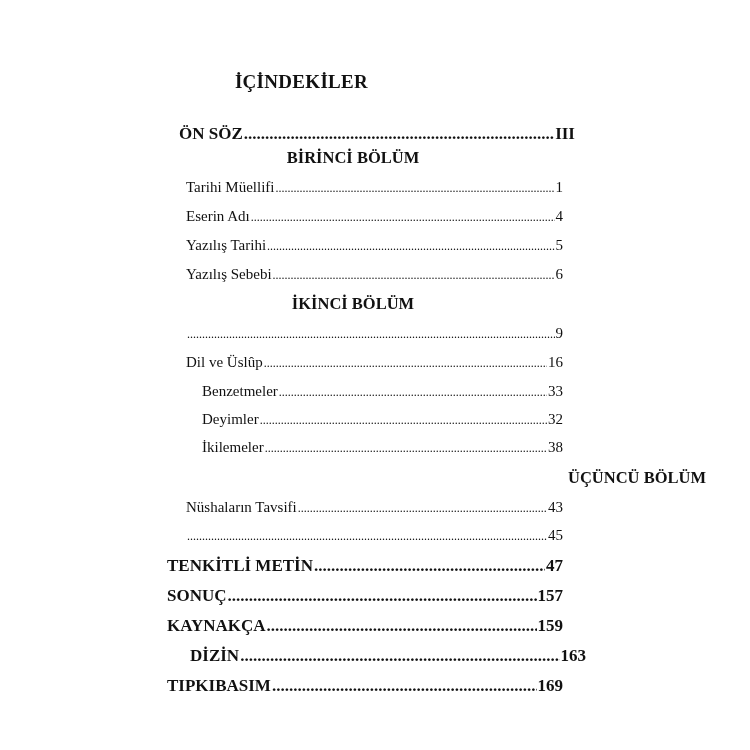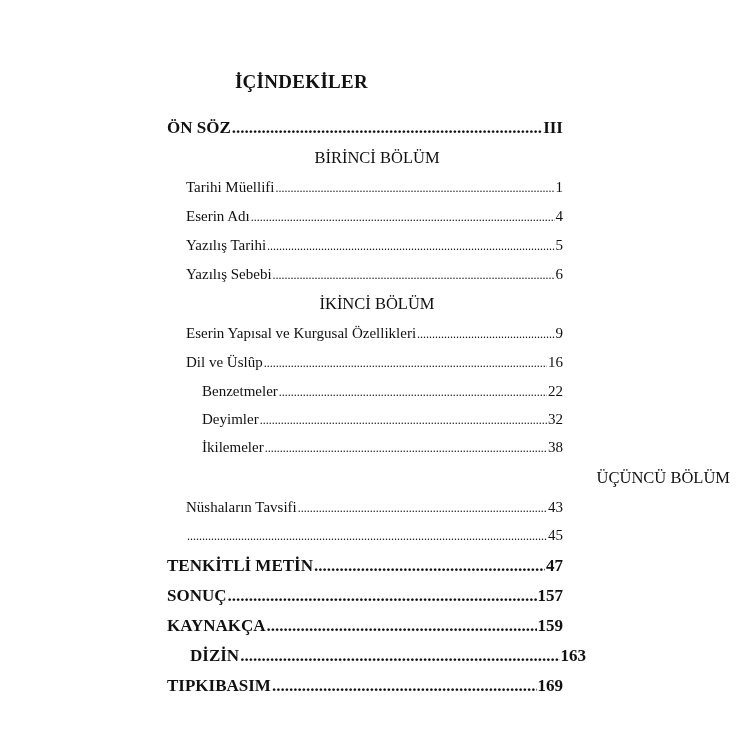--- a/index.html
+++ b/index.html
@@ -8,30 +8,30 @@
   .title { position:absolute; left:0; width:603px; top:71px; text-align:center;
            font-weight:bold; font-size:19px; letter-spacing:0.3px; }
   .row { position:absolute; display:flex; align-items:baseline; white-space:nowrap; }
   .row .label { flex:0 0 auto; }
   .row .dots { flex:1 1 auto; overflow:hidden; margin:0 1px; }
   .row .dots::after { content:"......................................................................................................................................................................................................................................................"; letter-spacing:0px; }
   .row .page { flex:0 0 auto; }
   .major { left:167px; width:396px; font-weight:bold; font-size:17px; }
   .sub1 { left:186px; width:377px; font-size:15px; }
   .sub2 { left:202px; width:361px; font-size:15px; }
-  .section { position:absolute; left:0; width:706px; text-align:center; font-weight:normal; font-size:16.5px;padding-left:24px; }
+  .section { position:absolute; left:0; width:706px; text-align:center; font-weight:bold; font-size:16.5px; }
   .sub1 .dots, .sub2 .dots { font-size:12px; }
 </style>
 </head>
 <body>
 
 <div>
   <div class="title">İÇİNDEKİLER</div>
 
-  <div class="row major" style="top:118px;">
+  <div class="row major" style="top:124px;margin-left:12px;">
     <span class="label">ÖN SÖZ</span>
     <span class="dots"></span>
     <span class="page">III</span>
   </div>
 
   <div class="section" style="top:148px;">BİRİNCİ BÖLÜM</div>
 
   <div class="row sub1" style="top:179px;">
     <span class="label">Tarihi Müellifi</span>
     <span class="dots"></span>
@@ -49,33 +49,32 @@
   </div>
   <div class="row sub1" style="top:266px;">
     <span class="label">Yazılış Sebebi</span>
     <span class="dots"></span>
     <span class="page">6</span>
   </div>
 
   <div class="section" style="top:294px;">İKİNCİ BÖLÜM</div>
 
   <div class="row sub1" style="top:325px;">
-    <span class="label">Eserin Yapısal ve Kurgusal Özellikleri</span>
     <span class="dots"></span>
     <span class="page">9</span>
   </div>
   <div class="row sub1" style="top:354px;">
     <span class="label">Dil ve Üslûp</span>
     <span class="dots"></span>
     <span class="page">16</span>
   </div>
   <div class="row sub2" style="top:383px;text-align:center;">
     <span class="label">Benzetmeler</span>
     <span class="dots"></span>
-    <span class="page">22</span>
+    <span class="page">33</span>
   </div>
   <div class="row sub2" style="top:411px;">
     <span class="label">Deyimler</span>
     <span class="dots"></span>
     <span class="page">32</span>
   </div>
   <div class="row sub2" style="top:439px;">
     <span class="label">İkilemeler</span>
     <span class="dots"></span>
     <span class="page">38</span>

